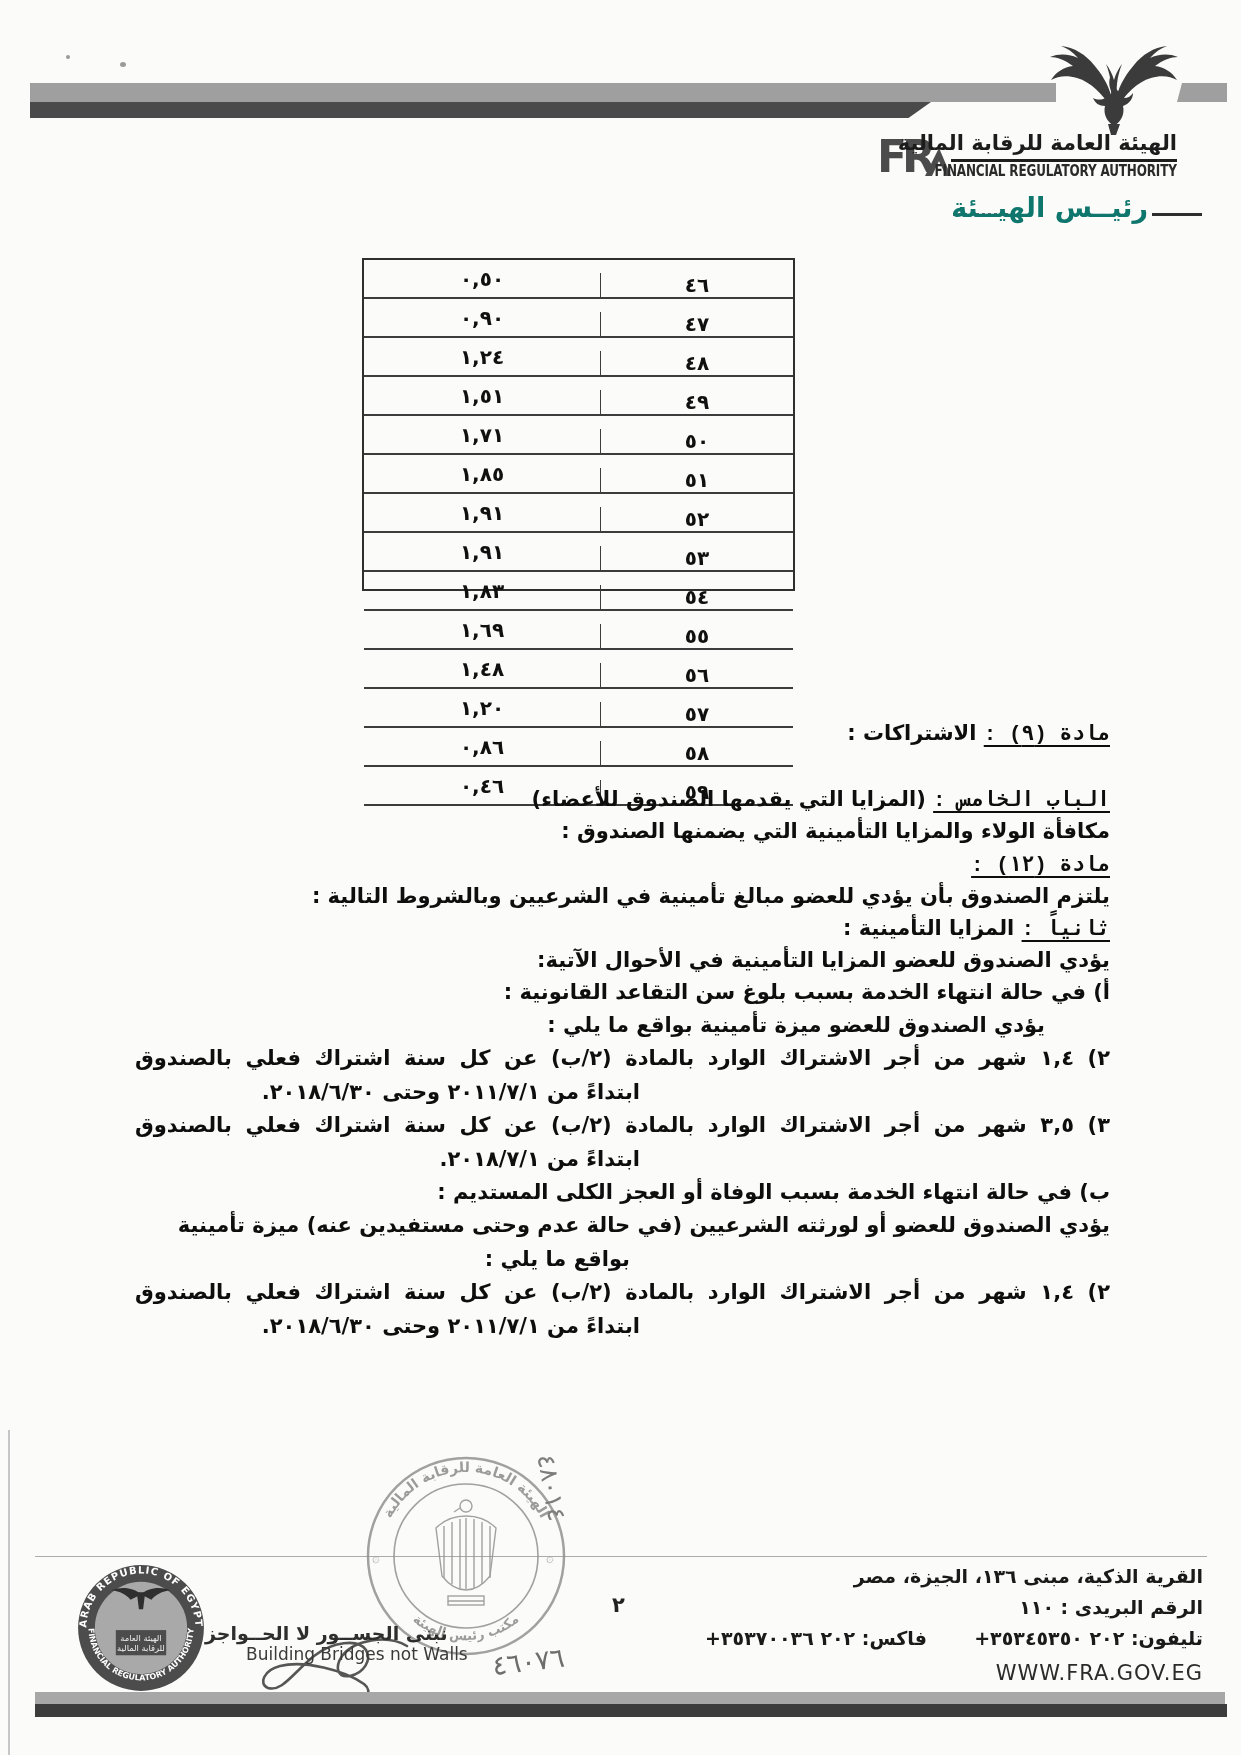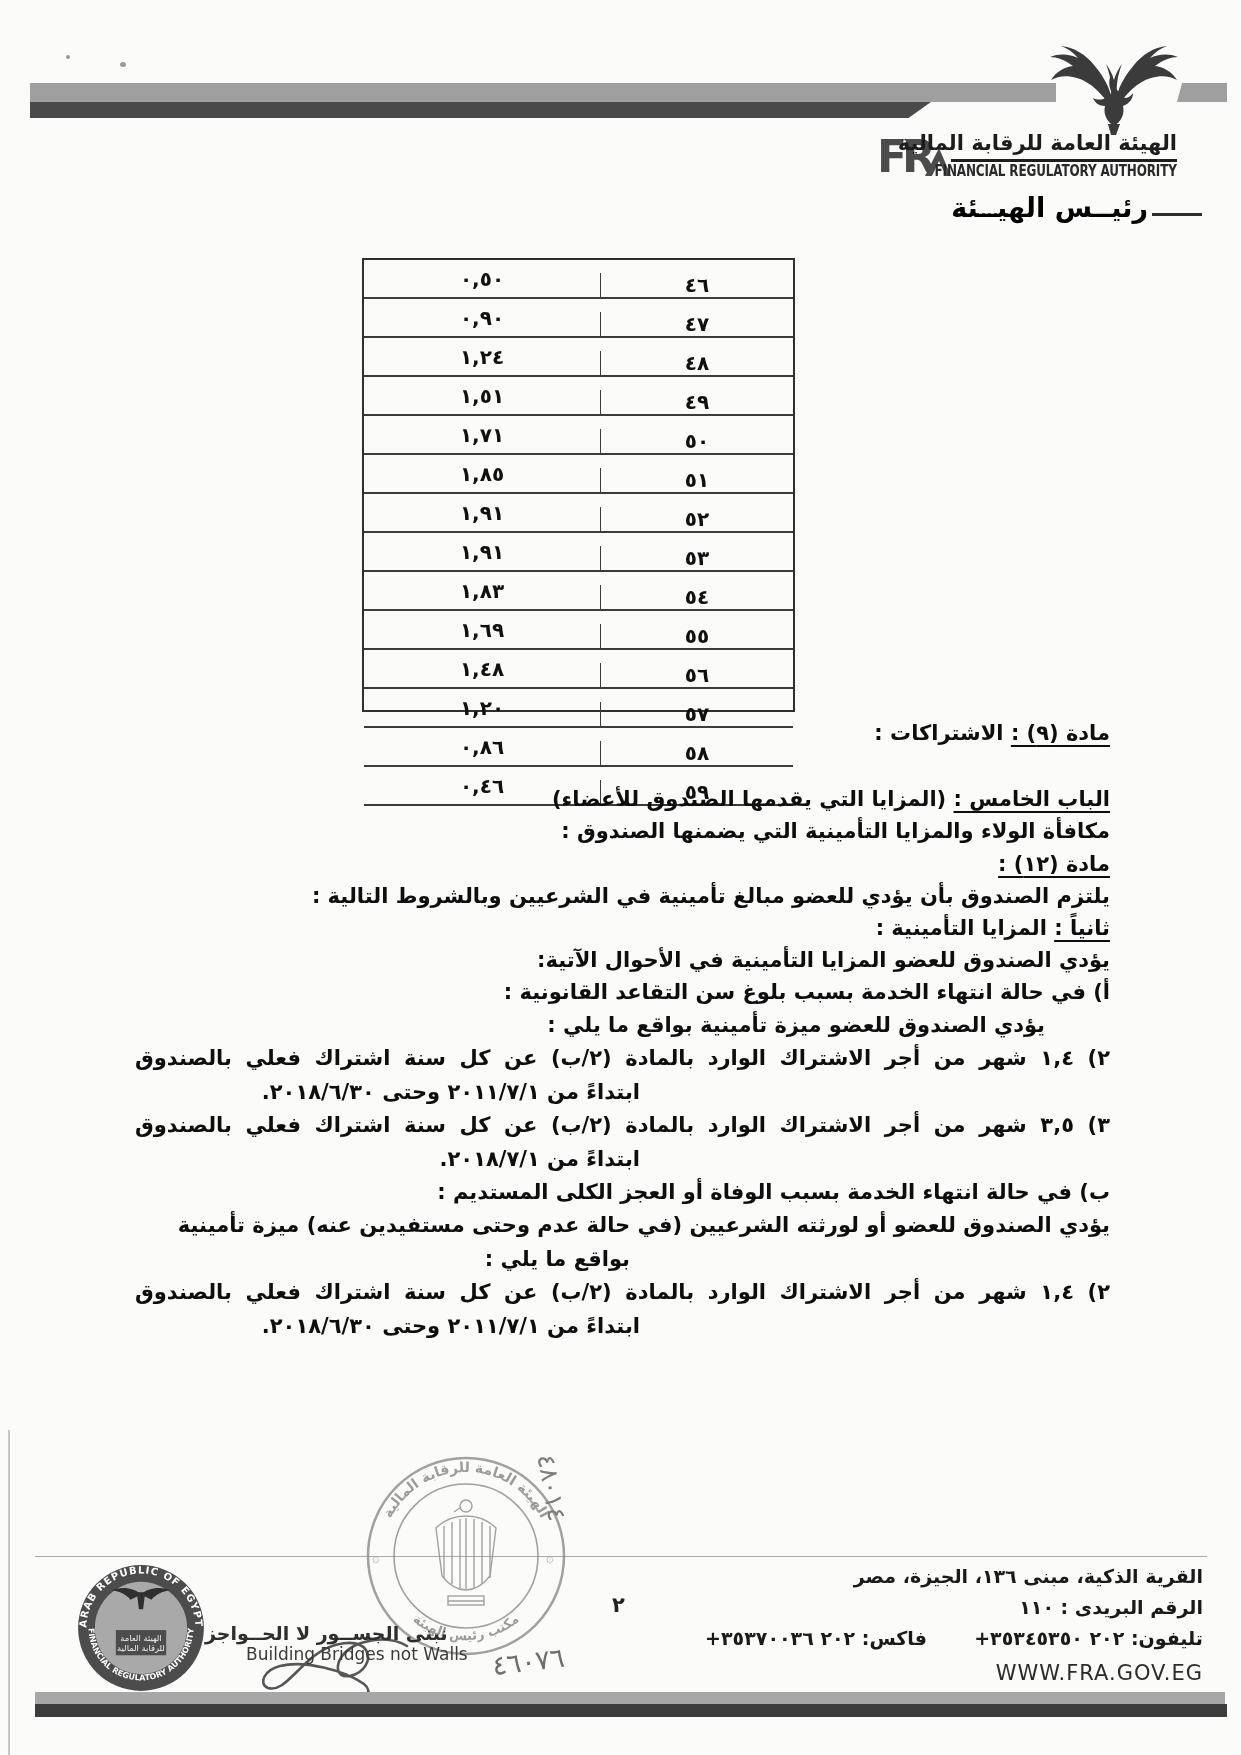--- a/index.html
+++ b/index.html
@@ -22,37 +22,37 @@
   .eagle{position:absolute;left:1048px;top:44px;width:132px;height:92px;}
   .monogram{position:absolute;left:877px;top:136px;width:74px;height:42px;}
   .wordmark-ar{position:absolute;right:64px;top:131px;width:300px;
     font-size:21px;font-weight:bold;text-align:right;direction:rtl;color:#1c1c1c;}
   .wordmark-rule{position:absolute;left:951px;top:159px;width:226px;height:3px;background:#1e1e1e;}
   .wordmark-en{position:absolute;right:64px;top:162px;font-size:15px;font-weight:bold;
     letter-spacing:-0.2px;color:#2a2a2a;transform:scaleX(0.8);transform-origin:100% 0;white-space:nowrap;}
 
   
   .chair-title{position:absolute;right:93px;top:192px;font-size:27px;font-weight:bold;
-    direction:rtl;color:#000000;white-space:nowrap;}
+    direction:rtl;color:#0f766e;white-space:nowrap;}
   .chair-dash-l{position:absolute;left:953px;top:213px;width:55px;border-top:3px dotted #666;}
   .chair-dash-r{position:absolute;left:1152px;top:213px;width:50px;border-top:3px solid #2e2e2e;}
 
   
-  .btable{position:absolute;left:362px;top:258px;width:433px;height:454px;
+  .btable{position:absolute;left:362px;top:258px;width:433px;height:333px;
     border:2.5px solid #2f2f2f;display:grid;grid-template-columns:236px 1fr;
     grid-auto-rows:1fr;box-sizing:border-box;}
   .btable .cell{display:flex;align-items:center;justify-content:center;
     font-size:20px;font-weight:bold;letter-spacing:3px;color:#101010;
     border-bottom:2px solid #3c3c3c;box-sizing:border-box;}
   .btable .cell.age{border-left:1.5px solid #3c3c3c;letter-spacing:4px;margin-top:13px;}
 
   
   .bline{position:absolute;right:131px;direction:rtl;text-align:right;
     font-size:21px;line-height:26px;font-weight:bold;color:#0e0e0e;white-space:nowrap;}
-  .bline .u{text-decoration:underline;text-underline-offset:5px;text-decoration-thickness:2px;}
+  .bline .u{text-decoration:underline;text-underline-offset:5px;text-decoration-thickness:2px;font-family:Liberation Mono, monospace;}
   .bline.stretch{left:135px;white-space:normal;text-align:justify;text-align-last:justify;}
 
   
   .stamp{position:absolute;left:364px;top:1450px;width:204px;height:212px;opacity:.8;}
   .hand-side{position:absolute;left:560px;top:1452px;font-size:25px;color:#7d7d7d;
     transform:rotate(80deg);transform-origin:0 0;letter-spacing:4px;white-space:nowrap;}
   .hand-num{position:absolute;left:492px;top:1646px;font-size:27px;color:#6e6e6e;
     transform:rotate(-7deg);letter-spacing:5px;}
   .page-num{position:absolute;left:612px;top:1593px;font-size:21px;font-weight:bold;color:#222;}
   .sig{position:absolute;left:252px;top:1626px;width:175px;height:85px;}

